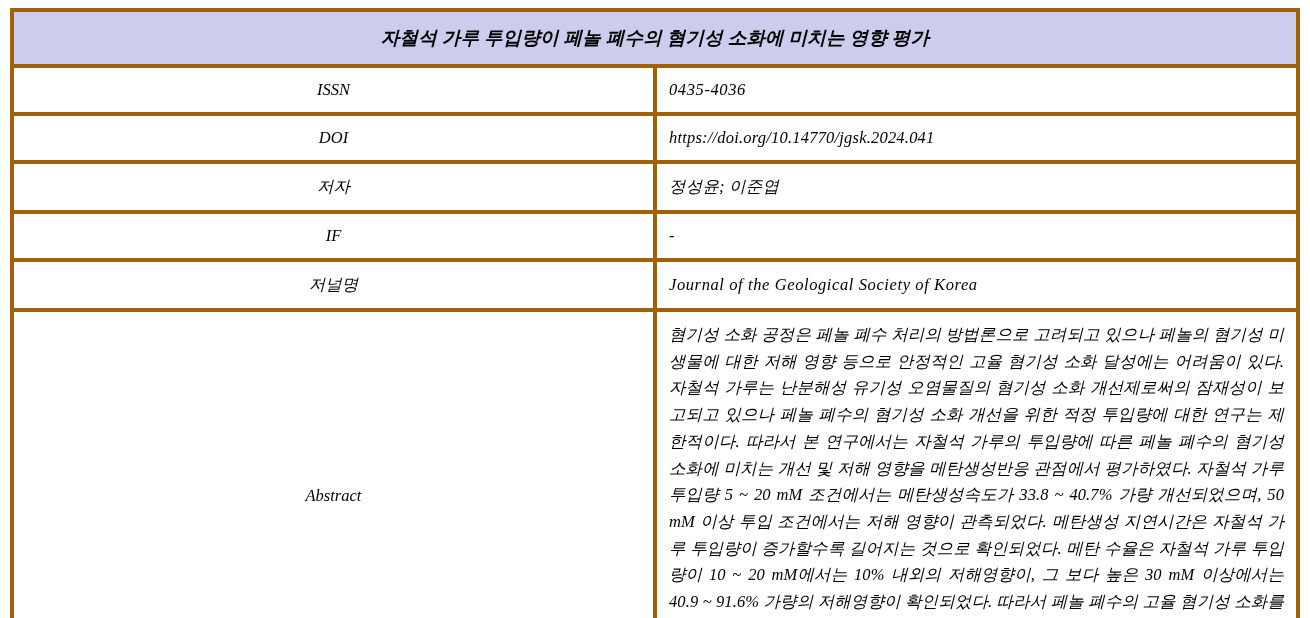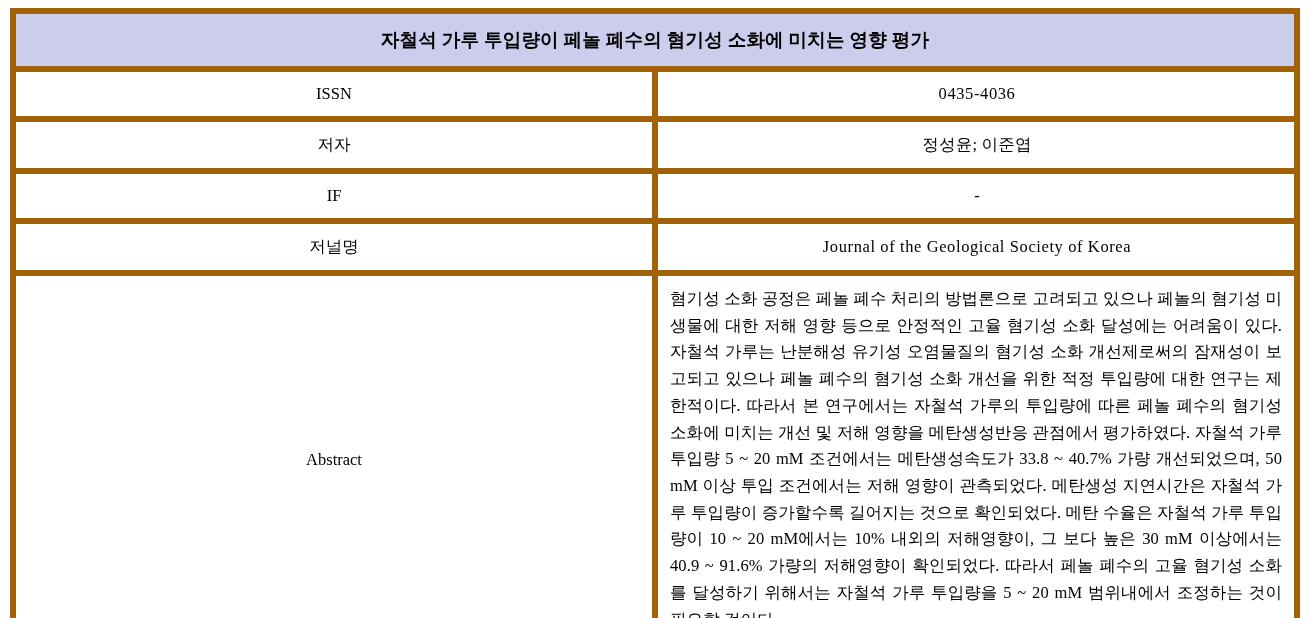--- a/index.html
+++ b/index.html
@@ -19,41 +19,42 @@
     height: 618px;
     padding: 8px 10px 6px 10px;
   }
   table.meta {
     border-collapse: collapse;
     table-layout: fixed;
     width: 1290px;
     border: 1px solid #9a9a9a;
   }
   table.meta td {
-    border: 6px solid #a16207;
+    border: 4px solid #a16207;
     font-size: 16.5px;
     vertical-align: middle;
+    font-style: italic;
   }
   tr.title-row td {
     background: #ccccec;
     text-align: center;
     font-weight: bold;
     font-size: 18.5px;
     padding: 13px 6px 14px 6px;
     letter-spacing: 0.2px;
   }
   td.label {
     width: 140px;
     text-align: center;
     padding: 12px 21px;
     font-size: 16.5px;
   }
   td.value {
     padding: 12px 10px 12px 12px;
-    text-align: center;
+    text-align: left;
     letter-spacing: 0.6px;
   }
   td.value.tight {
     letter-spacing: 0.2px;
   }
   td.label.abstract-label {
     vertical-align: middle;
   }
   td.abstract {
     padding: 10px 12px 10px 12px;
@@ -71,20 +72,24 @@
   <table class="meta">
     <tbody>
       <tr class="title-row">
         <td colspan="2">자철석 가루 투입량이 페놀 폐수의 혐기성 소화에 미치는 영향 평가</td>
       </tr>
       <tr>
         <td class="label">ISSN</td>
         <td class="value">0435-4036</td>
       </tr>
       <tr>
+        <td class="label">DOI</td>
+        <td class="value tight">https://doi.org/10.14770/jgsk.2024.041</td>
+      </tr>
+      <tr>
         <td class="label">저자</td>
         <td class="value tight">정성윤; 이준엽</td>
       </tr>
       <tr>
         <td class="label">IF</td>
         <td class="value tight">-</td>
       </tr>
       <tr>
         <td class="label">저널명</td>
         <td class="value">Journal of the Geological Society of Korea</td>

